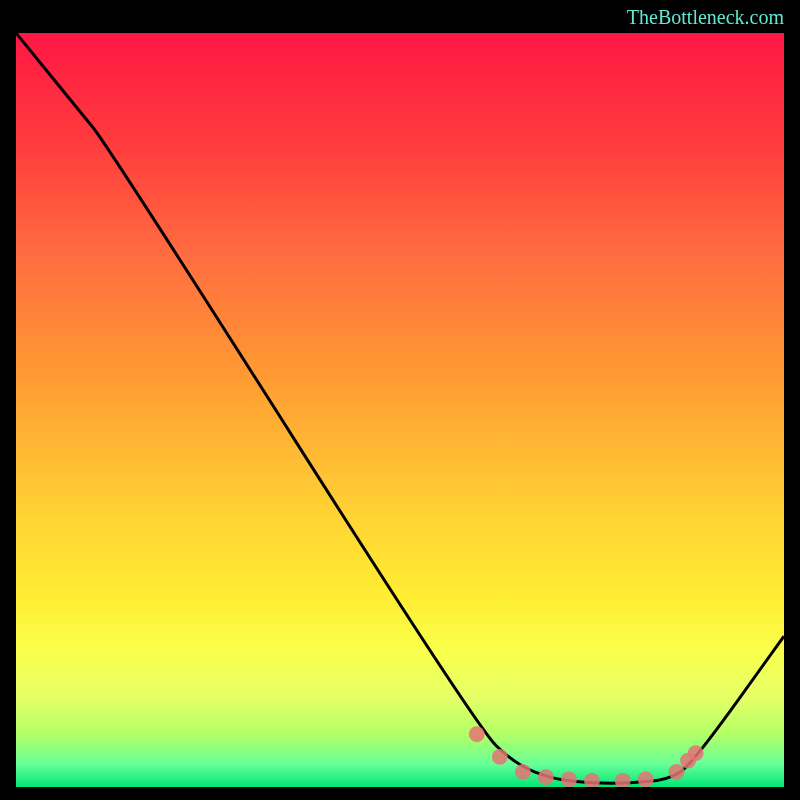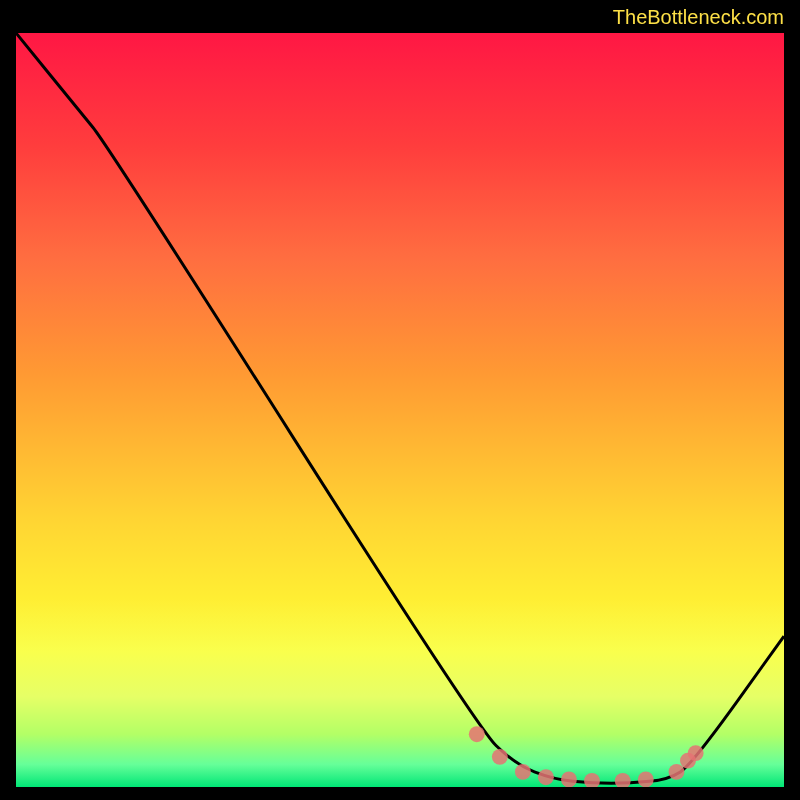--- a/index.html
+++ b/index.html
@@ -11,23 +11,24 @@
       width: 800px;
       height: 800px;
       background: #000;
       position: relative;
       font-family: Arial, sans-serif;
     }
     .watermark {
       position: absolute;
       top: 6px;
       right: 16px;
-      color: #fde047;
+      color: #5eead4;
       font-size: 20px;
       z-index: 10;
+      font-family: Liberation Serif, serif;
     }
     .chart-container {
       position: absolute;
       top: 30px;
       left: 13px;
       width: 774px;
       height: 760px;
       border: 3px solid #000;
       overflow: hidden;
     }

